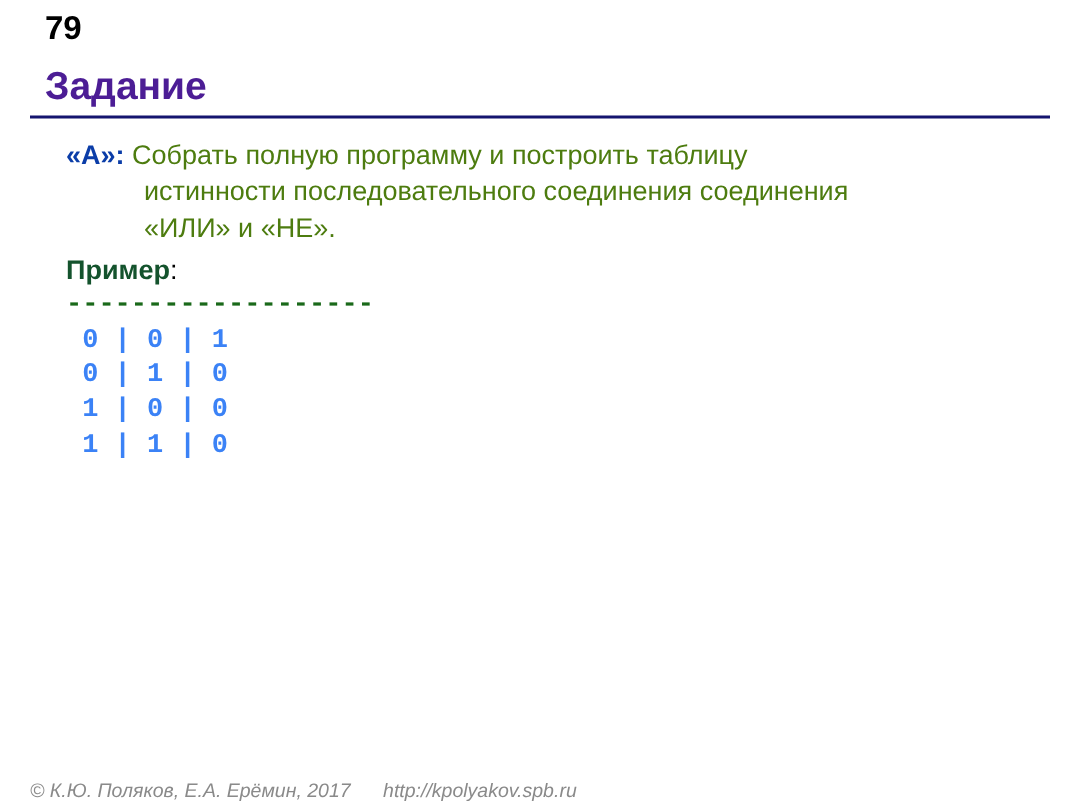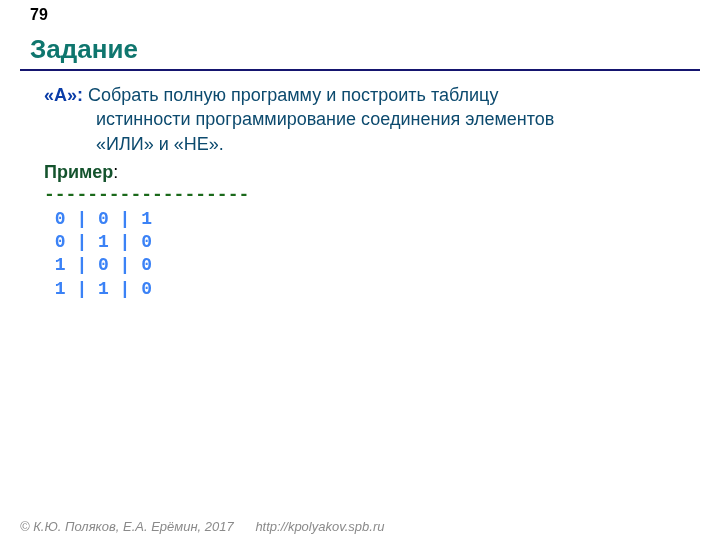--- a/index.html
+++ b/index.html
@@ -17,45 +17,45 @@
   }
   .course-title {
     color: #8a8a8a;
     font-style: italic;
     font-size: 14px;
     letter-spacing: 0.2px;
   }
   .page-num {
     color: #000;
     font-weight: bold;
-    font-size: 16px;
+    font-size: 22px;
   }
   .page-title {
-    color: #0f766e;
+    color: #4c1d95;
     font-weight: bold;
     font-size: 26px;
     padding: 10px 0 4px 30px;
   }
   .hr {
     height: 2px;
     background: #15156f;
     margin: 0 20px 8px 20px;
   }
   .body {
     padding: 4px 30px 0 44px;
     font-size: 18px;
     line-height: 1.35;
     color: #000;
   }
   .task-block { margin-bottom: 4px; }
   .label-a {
     color: #0b3da8;
     font-weight: bold;
   }
-  .task-text { color: #0c4a6e; }
+  .task-text { color: #4d7c0f; }
   .task-indent {
     padding-left: 52px;
     display: block;
   }
   .example-label {
     color: #14532d;
     font-weight: bold;
   }
   .mono {
     font-family: "Courier New", Courier, monospace;
@@ -84,21 +84,21 @@
   <span class="page-num">79</span>
 </div>
 
 <div class="page-title">Задание</div>
 <div class="hr"></div>
 
 <div class="body">
 
   <div class="task-block">
     <span class="label-a">«A»:</span><span class="task-text"> Собрать полную программу и построить таблицу</span>
-    <span class="task-indent task-text">истинности программирование соединения элементов</span>
+    <span class="task-indent task-text">истинности последовательного соединения соединения</span>
     <span class="task-indent task-text">«ИЛИ» и «НЕ».</span>
   </div>
 
   <div>
     <span class="example-label">Пример</span><span>:</span>
     <div class="mono mono-sep">-------------------</div>
     <div class="mono mono-row"> 0 | 0 | 1</div>
     <div class="mono mono-row"> 0 | 1 | 0</div>
     <div class="mono mono-row"> 1 | 0 | 0</div>
     <div class="mono mono-row"> 1 | 1 | 0</div>

